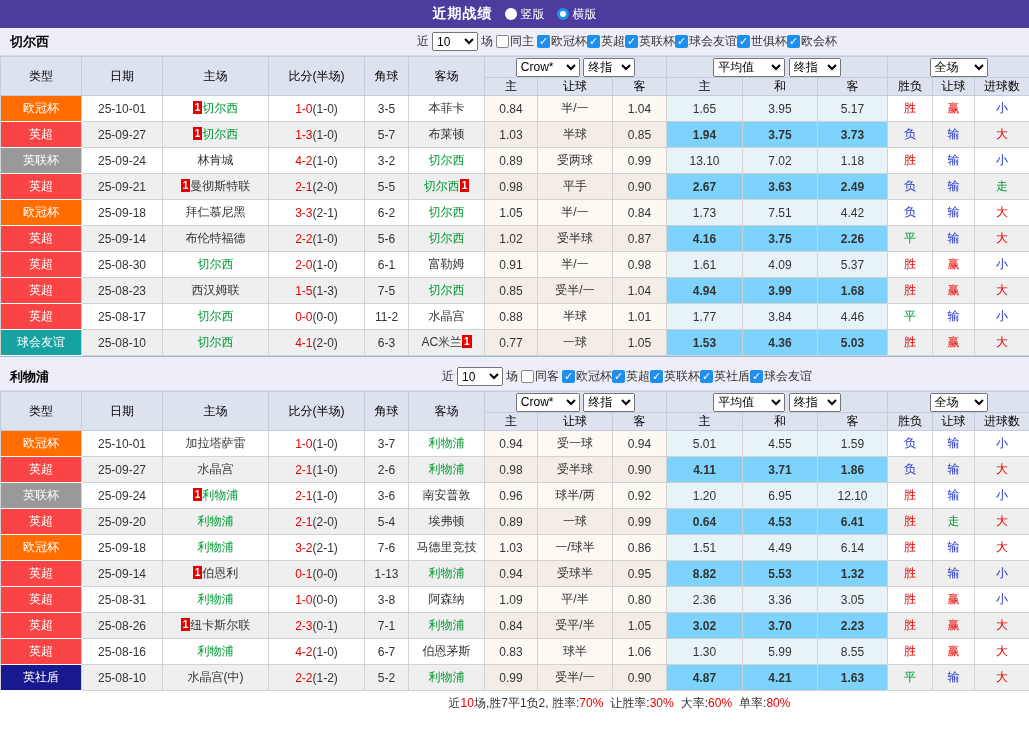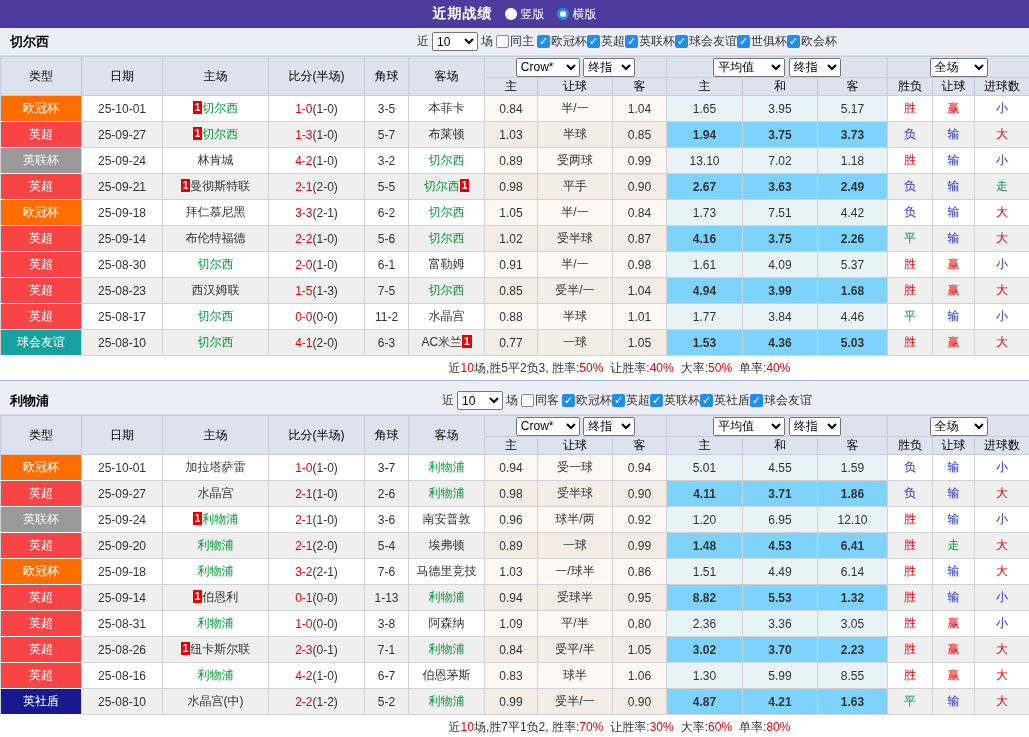--- a/index.html
+++ b/index.html
@@ -339,23 +339,20 @@
           <td class="crow">1.05</td>
           <td class="avg">1.53</td>
           <td class="avg">4.36</td>
           <td class="avg">5.03</td>
           <td class="res" style="color: rgb(230, 0, 0);">胜</td>
           <td class="res" style="color: rgb(230, 0, 0);">赢</td>
           <td class="res" style="color: rgb(230, 0, 0);">大</td>
         </tr>
       </tbody>
   </table>
-  <div class="summary">
-    <span>近</span><span class="red">10</span><span>场,胜5平2负3, 胜率:</span><span class="red">50%</span><span class="lbl">让胜率:</span><span class="red">40%</span><span class="lbl">大率:</span><span class="red">50%</span><span class="lbl">单率:</span><span class="red">40%</span>
-  </div>
 </div>
 
 <div class="section-divider"></div>
 
 <div class="section">
   <div class="filter-row">
     <span class="team-name">利物浦</span>
     <div class="filter-controls">
       <span>近</span>
       <select class="sel-games"><option>10</option></select>
@@ -493,21 +490,21 @@
         <tr class="even">
           <td class="type-cell" style="background: rgb(248, 68, 68);">英超</td>
           <td>25-09-20</td>
           <td><span class="team-green">利物浦</span></td>
           <td><span class="score-ft">2-1</span><span class="score-ht">(2-0)</span></td>
           <td>5-4</td>
           <td><span>埃弗顿</span></td>
           <td class="crow">0.89</td>
           <td class="crow">一球</td>
           <td class="crow">0.99</td>
-          <td class="avg">1.48</td>
+          <td class="avg">0.64</td>
           <td class="avg">4.53</td>
           <td class="avg">6.41</td>
           <td class="res" style="color: rgb(230, 0, 0);">胜</td>
           <td class="res" style="color: rgb(0, 153, 51);">走</td>
           <td class="res" style="color: rgb(230, 0, 0);">大</td>
         </tr>
         <tr class="odd">
           <td class="type-cell" style="background: rgb(255, 108, 0);">欧冠杯</td>
           <td>25-09-18</td>
           <td><span class="team-green">利物浦</span></td>

